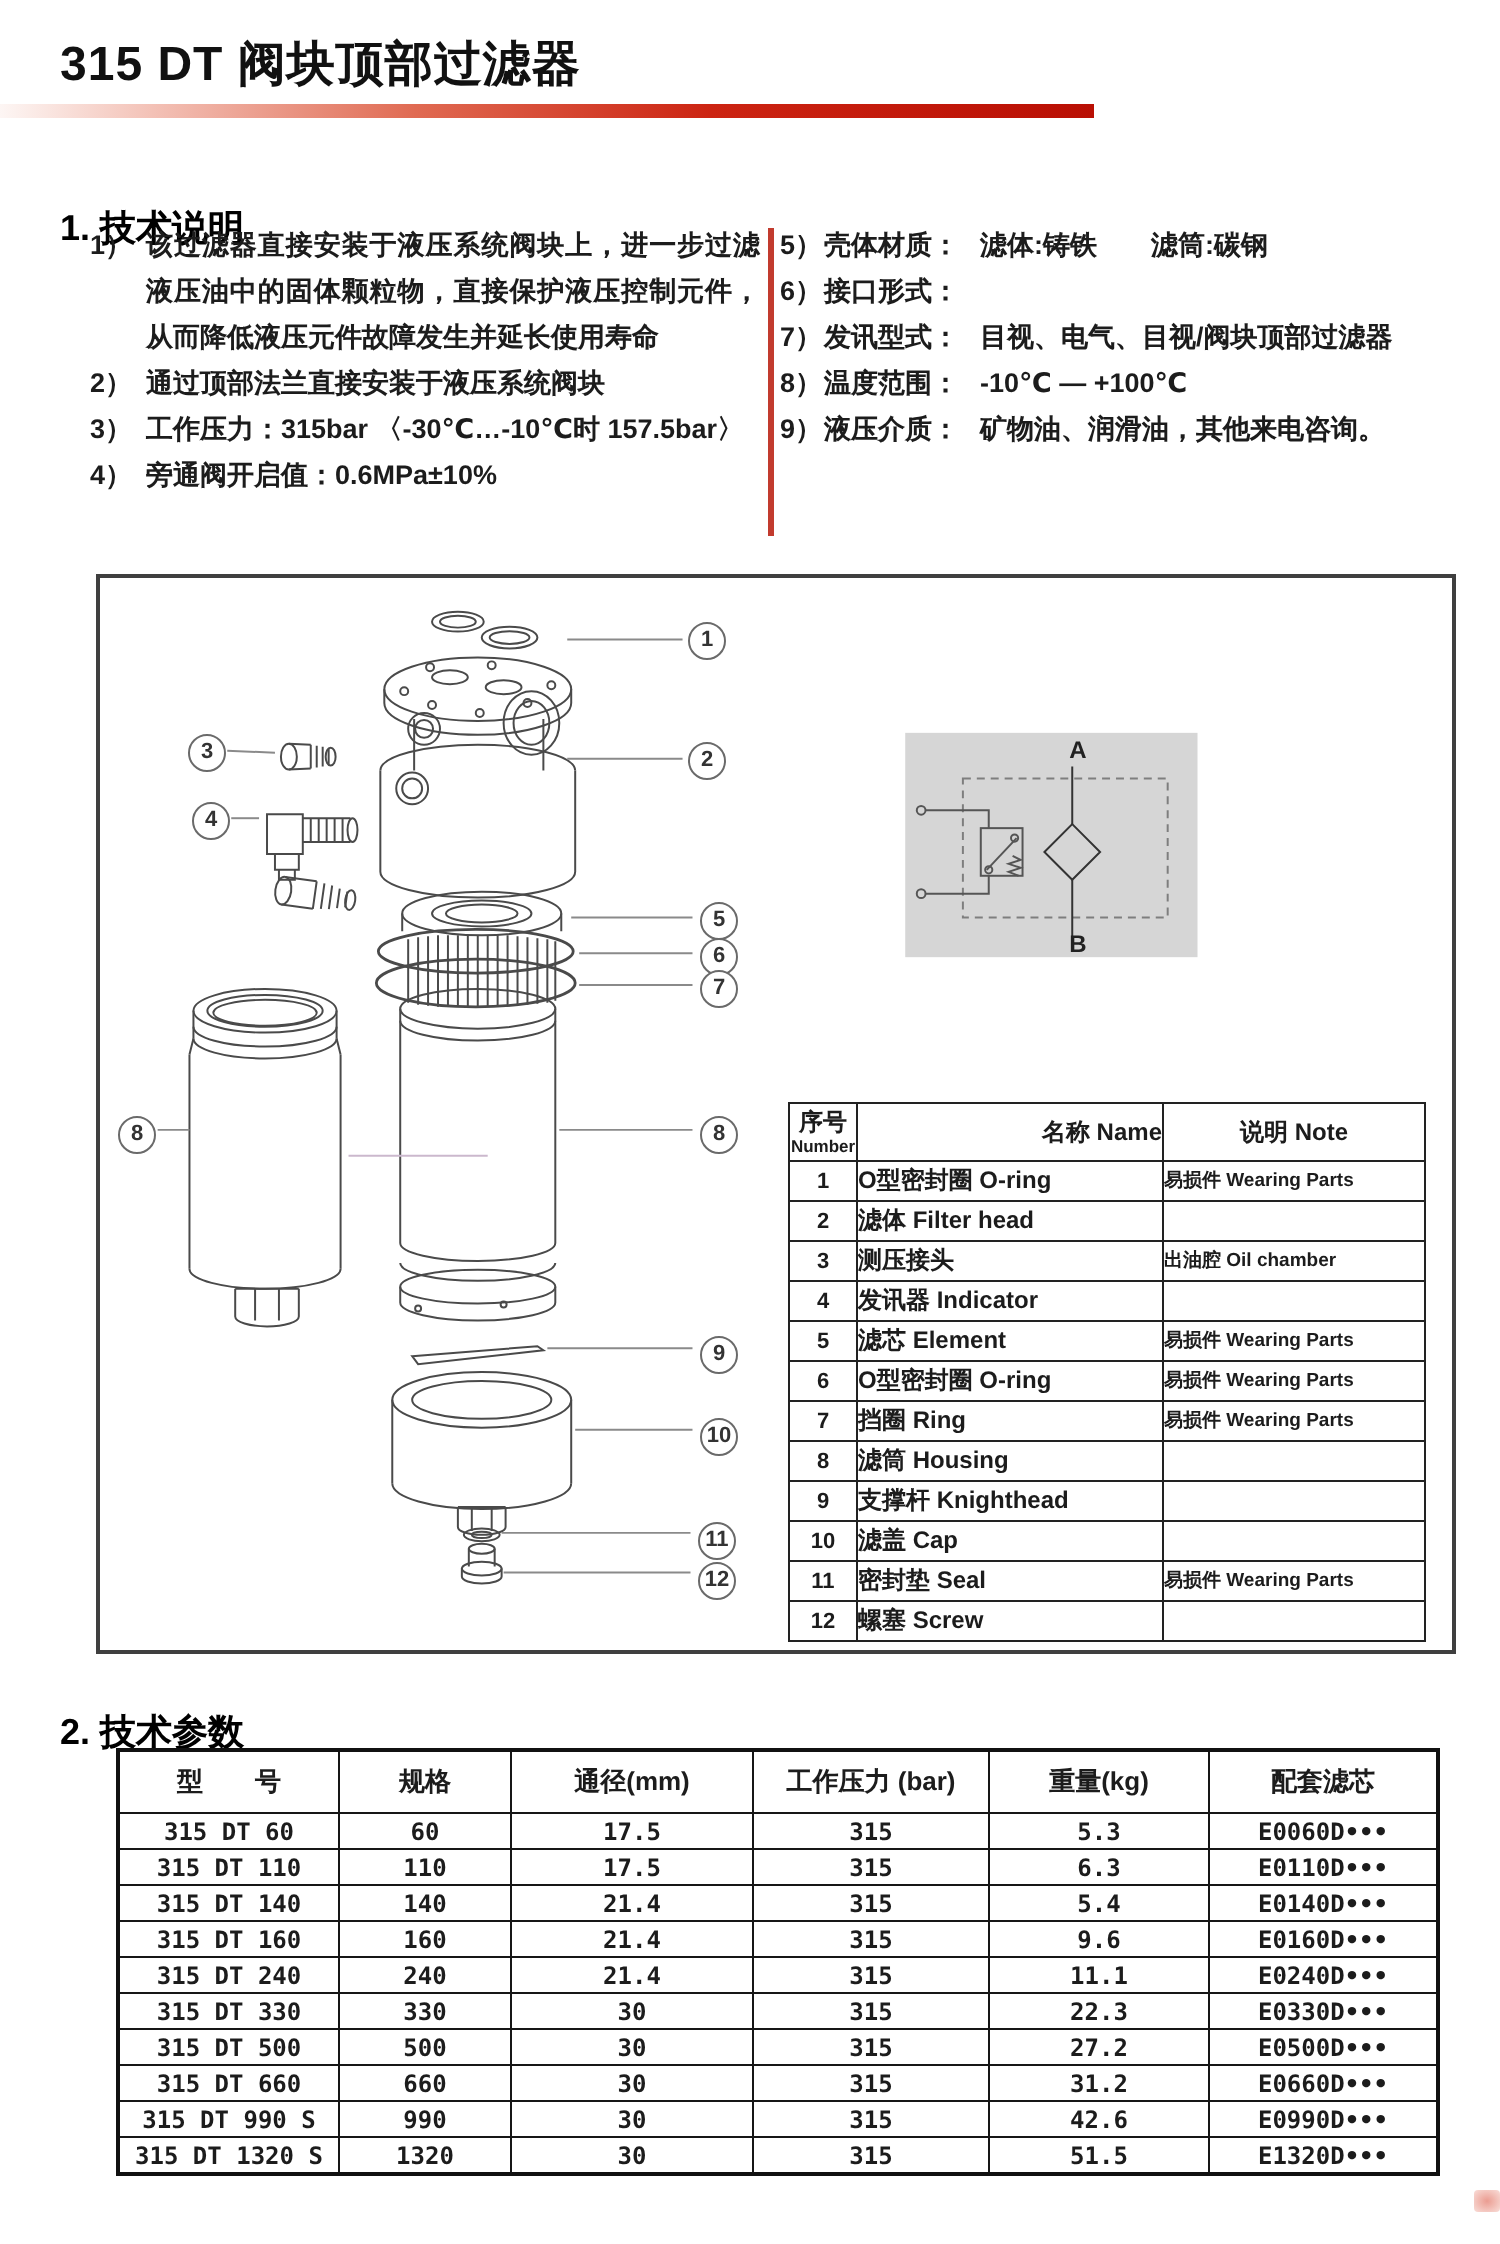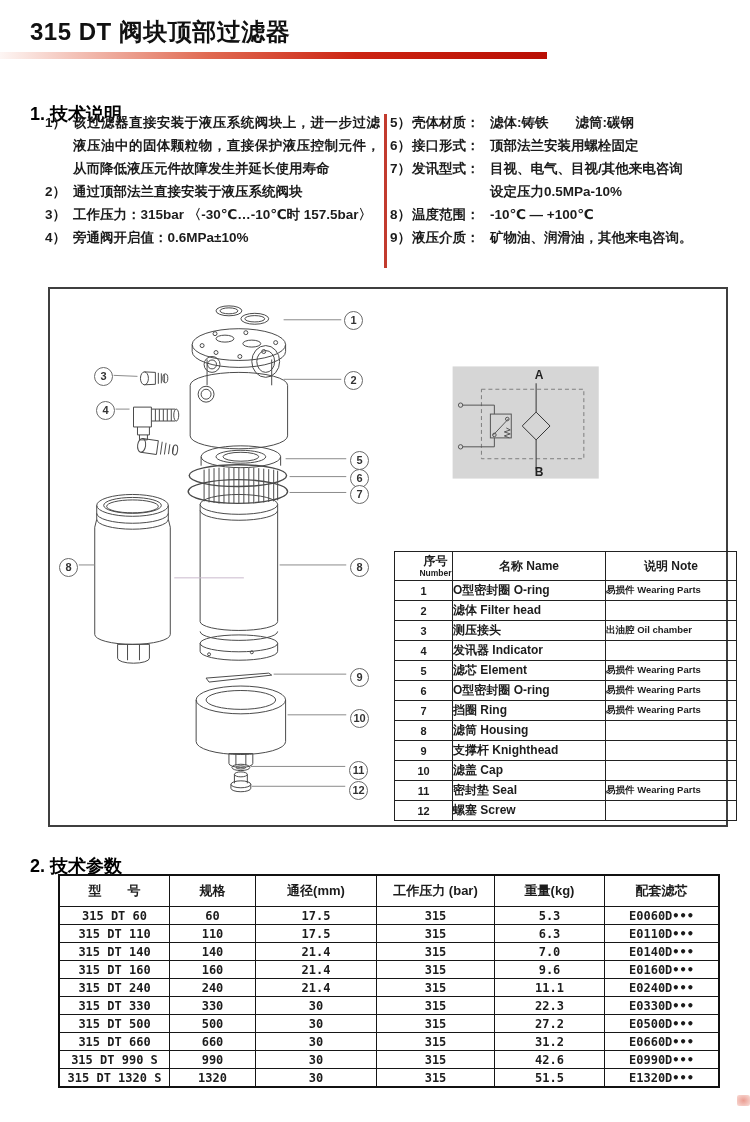--- a/index.html
+++ b/index.html
@@ -26,21 +26,21 @@
   #diagram{position:absolute;left:48px;top:287px;width:680px;height:540px;border:2px solid #3f3f3f;
            box-sizing:border-box;background:#fff;}
   #diagram svg{position:absolute;left:0;top:0;}
   .callout{position:absolute;width:19px;height:19px;border:1.3px solid #6a6a6a;border-radius:50%;
            box-sizing:border-box;background:#fff;color:#333;font-size:11px;font-weight:600;
            text-align:center;line-height:16px;}
   .schem-label{position:absolute;font-size:12px;font-weight:bold;color:#222;width:14px;text-align:center;}
   
   .parts-table{position:absolute;left:344px;top:262px;width:315px;border-collapse:collapse;table-layout:fixed;}
   .parts-table td,.parts-table th{border:1px solid #222;padding:0;margin:0;overflow:hidden;white-space:nowrap;}
-  .parts-table th{height:28px;font-size:12px;font-weight:bold;text-align:center;vertical-align:middle;padding-left:24px;}
+  .parts-table th{height:28px;font-size:12px;font-weight:bold;text-align:center;vertical-align:middle;}
   .parts-table td{height:19px;vertical-align:middle;}
   .pt-no{width:33px;text-align:center;font-size:11px;font-weight:bold;}
   .pt-name{width:152px;font-size:12px;font-weight:bold;padding-left:8px;}
   .pt-note{width:130px;font-size:9.5px;font-weight:bold;padding-left:3px;}
   .pt-no-head .cn{display:block;font-size:12px;line-height:13px;}
   .pt-no-head .en{display:block;font-size:8.5px;line-height:10px;font-weight:bold;}
   
   .params-table{position:absolute;left:58px;top:874px;width:653px;border-collapse:collapse;table-layout:fixed;
                 border:2.5px solid #111;padding-left:36px;}
   .params-table td,.params-table th{border:1.5px solid #161616;padding:0;text-align:center;vertical-align:middle;
@@ -85,28 +85,26 @@
   <div class="notes-right">
     <div class="ritem">
       <span>5）</span>
       <span>壳体材质：</span>
       <span>滤体:铸铁　　滤筒:碳钢</span>
       <span class="rval2"></span>
     </div>
     <div class="ritem">
       <span>6）</span>
       <span>接口形式：</span>
-      <span>顶部法兰安装用螺栓固定</span>
       <span class="rval2"></span>
     </div>
     <div class="ritem">
       <span>7）</span>
       <span>发讯型式：</span>
-      <span>目视、电气、目视/其他来电咨询</span>
-      <span class="rval2">设定压力0.5MPa-10%</span>
+      <span>目视、电气、目视/阀块顶部过滤器</span>
     </div>
     <div class="ritem">
       <span>8）</span>
       <span>温度范围：</span>
       <span>-10℃ — +100℃</span>
       <span class="rval2"></span>
     </div>
     <div class="ritem">
       <span>9）</span>
       <span>液压介质：</span>
@@ -264,21 +262,21 @@
     <div class="callout" style="left:299px;top:472px;">11</div>
     <div class="callout" style="left:299px;top:492px;">12</div>
 
     <table class="parts-table">
       <tbody>
           <tr>
         <th class="pt-no pt-no-head">
           <span class="cn">序号</span>
           <span class="en">Number</span>
         </th>
-        <th class="pt-name" style="text-align:center;padding-left:0;margin-top:24px;">名称 Name</th>
+        <th class="pt-name" style="text-align:right;padding-left:0;margin-top:24px;">名称 Name</th>
         <th class="pt-note" style="text-align:center;padding-left:0;font-size:12px;">说明 Note</th>
       </tr>
       <tr>
             <td class="pt-no">1</td>
             <td class="pt-name">O型密封圈 O-ring</td>
             <td class="pt-note">易损件 Wearing Parts</td>
           </tr>
       <tr>
             <td class="pt-no">2</td>
             <td class="pt-name">滤体 Filter head</td>
@@ -364,21 +362,21 @@
           <td>17.5</td>
           <td>315</td>
           <td>6.3</td>
           <td>E0110D•••</td>
         </tr>
     <tr>
           <td>315 DT 140</td>
           <td>140</td>
           <td>21.4</td>
           <td>315</td>
-          <td>7.0</td>
+          <td>5.4</td>
           <td>E0140D•••</td>
         </tr>
     <tr>
           <td>315 DT 160</td>
           <td>160</td>
           <td>21.4</td>
           <td>315</td>
           <td>9.6</td>
           <td>E0160D•••</td>
         </tr>

